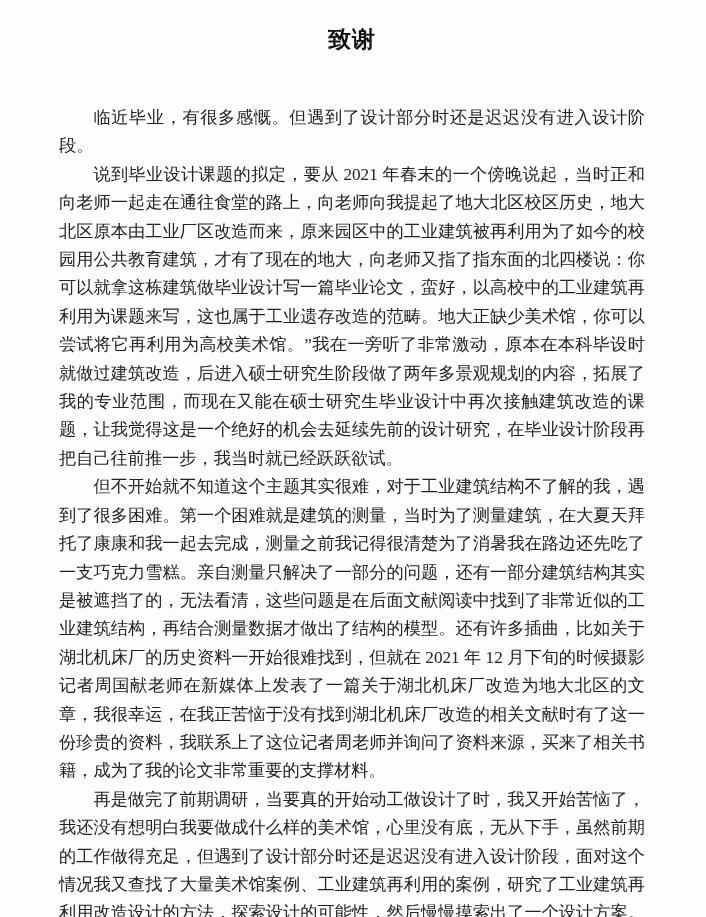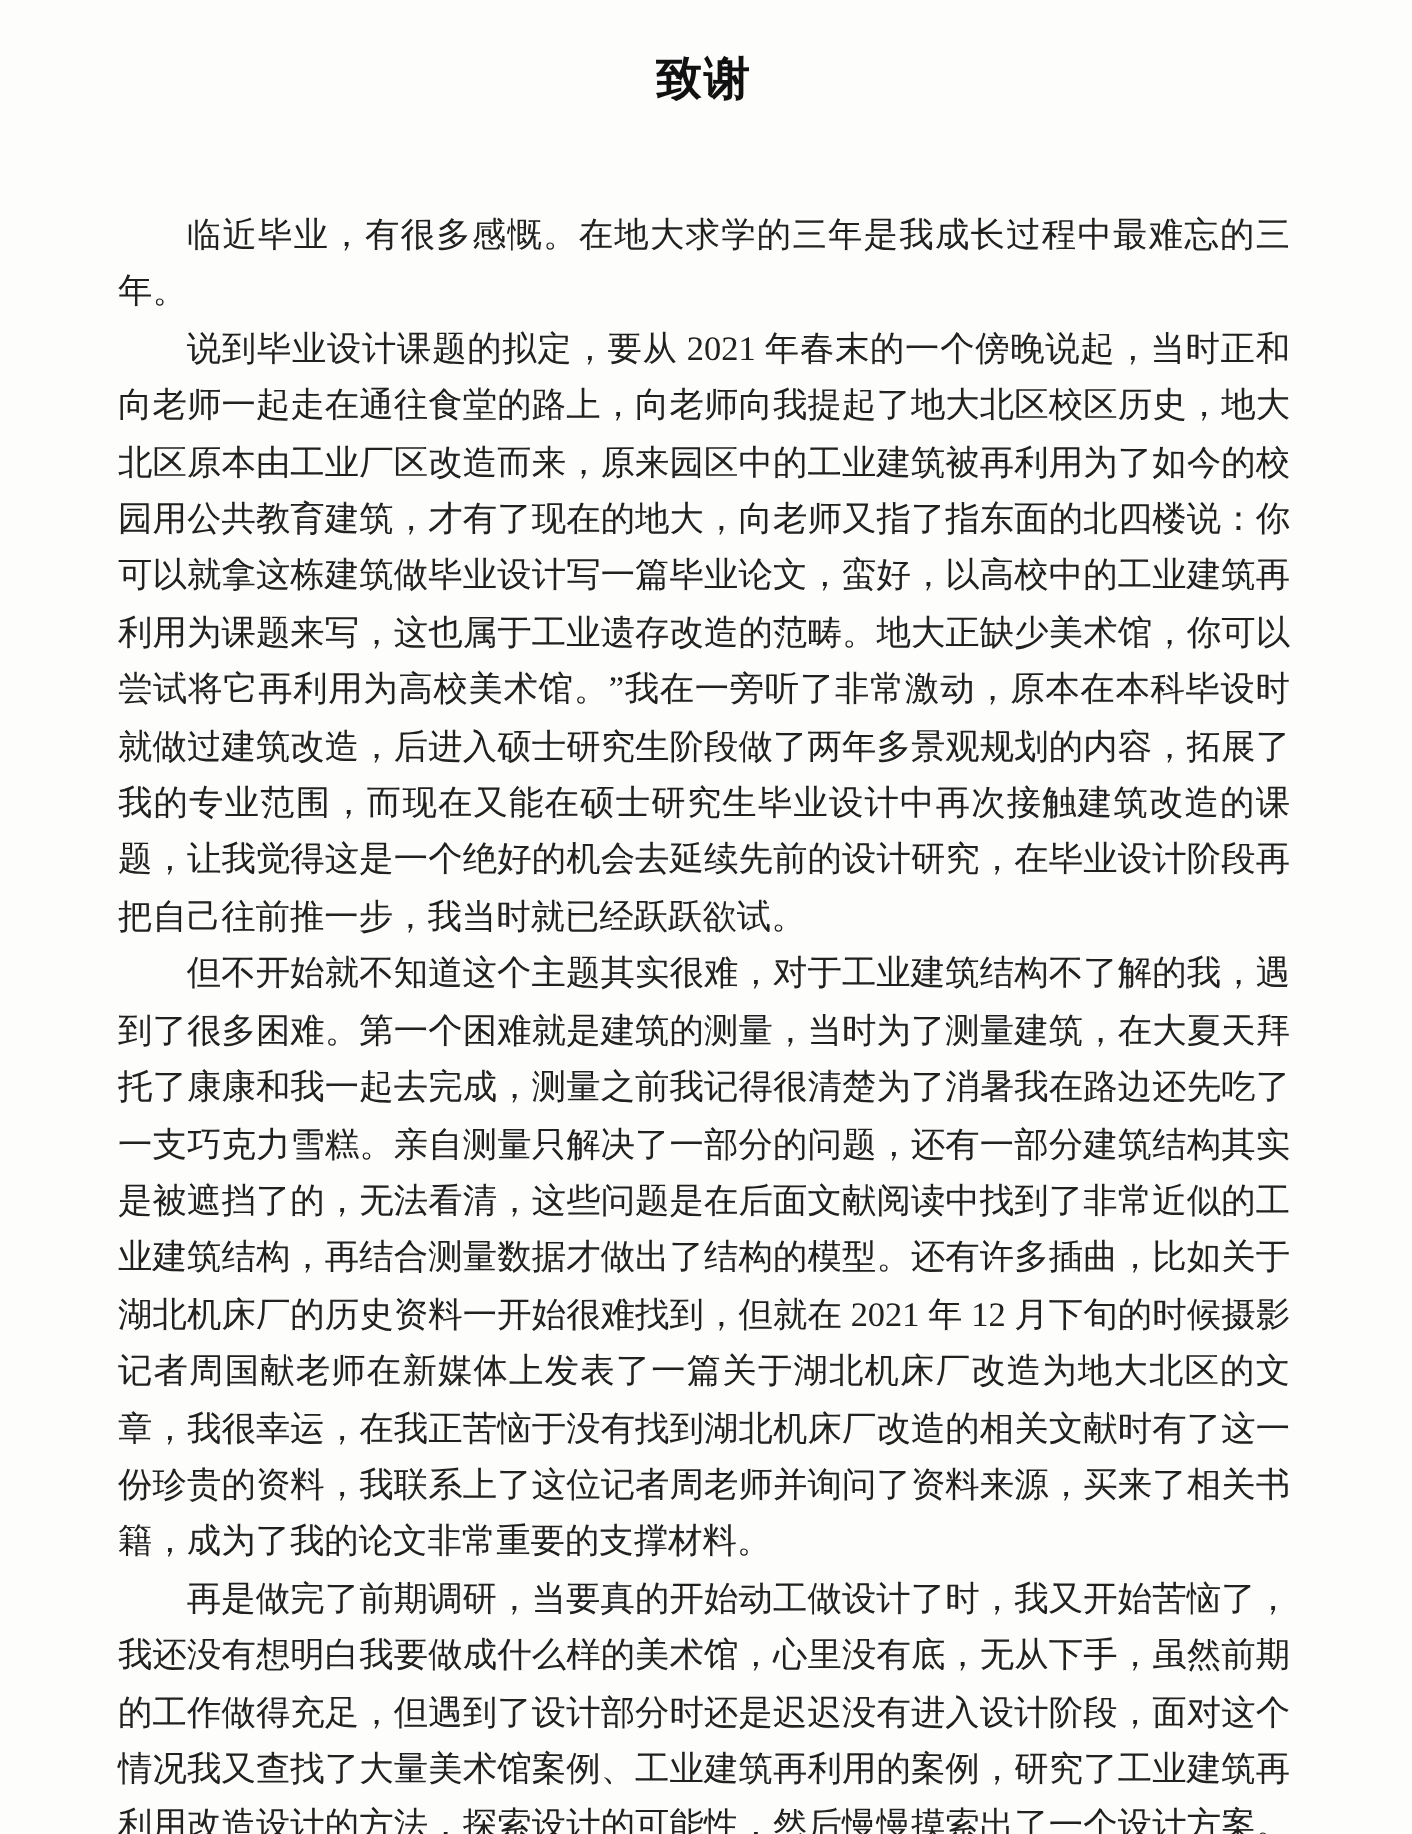--- a/index.html
+++ b/index.html
@@ -47,19 +47,19 @@
     color: #212121;
   }
 </style>
 </head>
 <body>
 
 <div class="page">
   <h1 class="doc-title">致谢</h1>
 
   <div class="doc-body">
-    <p>临近毕业，有很多感慨。在地大求学的三年是我成长过程中最难忘的三年。</p>
+    <p>临近毕业，有很多感慨。但遇到了设计部分时还是迟迟没有进入设计阶段。</p>
     <p>说到毕业设计课题的拟定，要从 2021 年春末的一个傍晚说起，当时正和向老师一起走在通往食堂的路上，向老师向我提起了地大北区校区历史，地大北区原本由工业厂区改造而来，原来园区中的工业建筑被再利用为了如今的校园用公共教育建筑，才有了现在的地大，向老师又指了指东面的北四楼说：你可以就拿这栋建筑做毕业设计写一篇毕业论文，蛮好，以高校中的工业建筑再利用为课题来写，这也属于工业遗存改造的范畴。地大正缺少美术馆，你可以尝试将它再利用为高校美术馆。”我在一旁听了非常激动，原本在本科毕设时就做过建筑改造，后进入硕士研究生阶段做了两年多景观规划的内容，拓展了我的专业范围，而现在又能在硕士研究生毕业设计中再次接触建筑改造的课题，让我觉得这是一个绝好的机会去延续先前的设计研究，在毕业设计阶段再把自己往前推一步，我当时就已经跃跃欲试。</p>
     <p>但不开始就不知道这个主题其实很难，对于工业建筑结构不了解的我，遇到了很多困难。第一个困难就是建筑的测量，当时为了测量建筑，在大夏天拜托了康康和我一起去完成，测量之前我记得很清楚为了消暑我在路边还先吃了一支巧克力雪糕。亲自测量只解决了一部分的问题，还有一部分建筑结构其实是被遮挡了的，无法看清，这些问题是在后面文献阅读中找到了非常近似的工业建筑结构，再结合测量数据才做出了结构的模型。还有许多插曲，比如关于湖北机床厂的历史资料一开始很难找到，但就在 2021 年 12 月下旬的时候摄影记者周国献老师在新媒体上发表了一篇关于湖北机床厂改造为地大北区的文章，我很幸运，在我正苦恼于没有找到湖北机床厂改造的相关文献时有了这一份珍贵的资料，我联系上了这位记者周老师并询问了资料来源，买来了相关书籍，成为了我的论文非常重要的支撑材料。</p>
     <p>再是做完了前期调研，当要真的开始动工做设计了时，我又开始苦恼了，我还没有想明白我要做成什么样的美术馆，心里没有底，无从下手，虽然前期的工作做得充足，但遇到了设计部分时还是迟迟没有进入设计阶段，面对这个情况我又查找了大量美术馆案例、工业建筑再利用的案例，研究了工业建筑再利用改造设计的方法，探索设计的可能性，然后慢慢摸索出了一个设计方案。但方案也不是一次就能敲定了，中途也是经过了几次修改。</p>
 
   </div>
 </div>
 
 </body></html>

